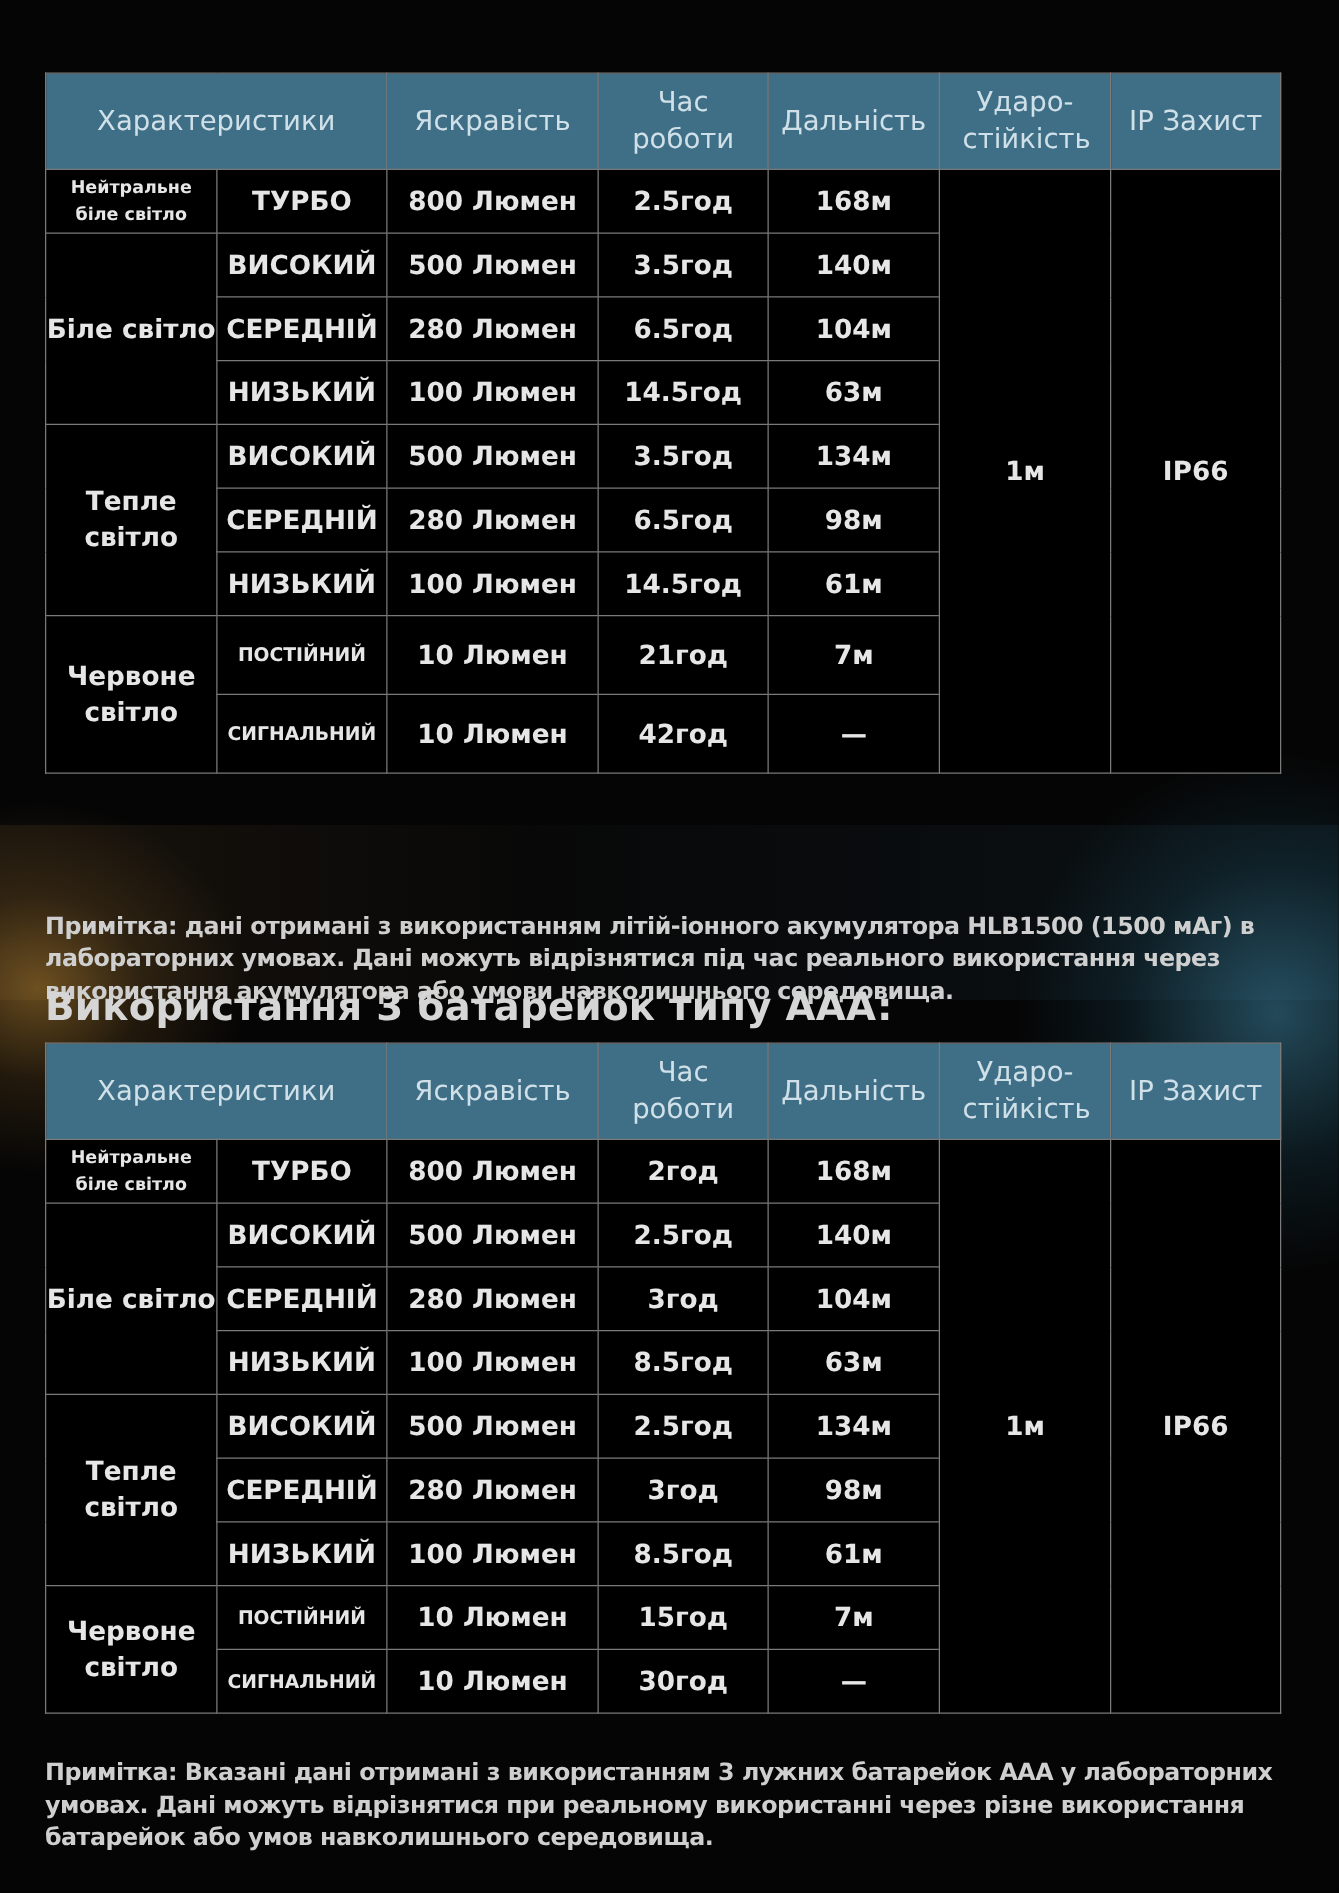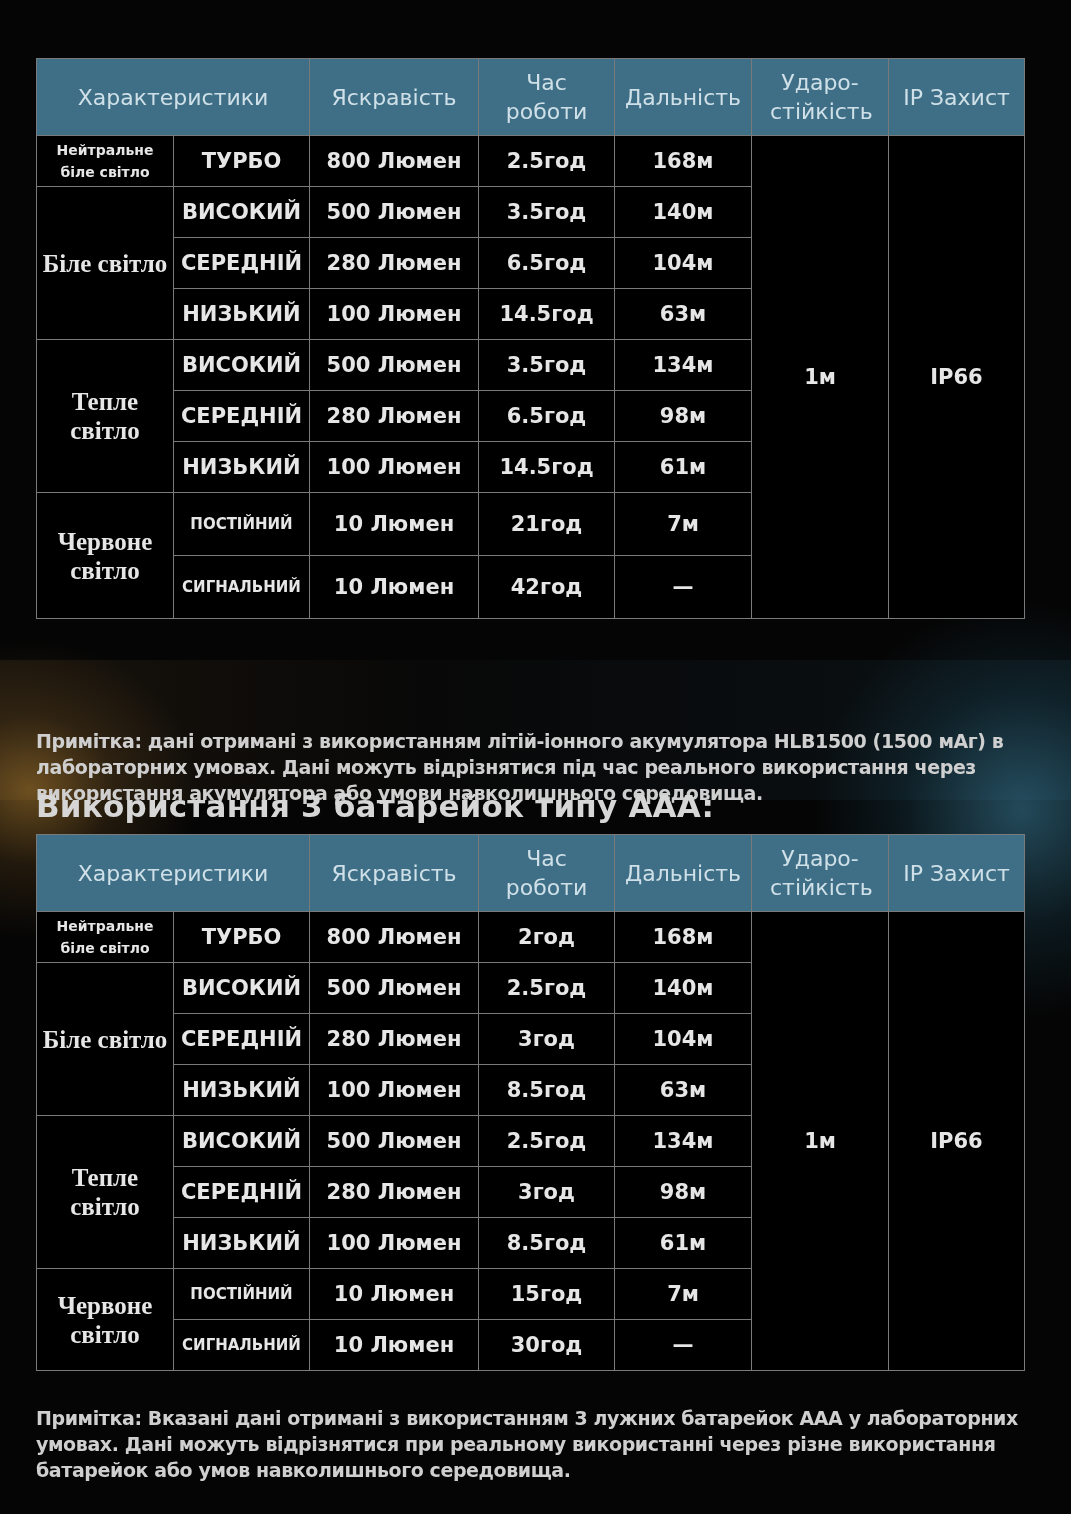--- a/index.html
+++ b/index.html
@@ -38,21 +38,21 @@
     border: 1px solid #7a7a7a;
     text-align: center; vertical-align: middle; padding: 0;
   }
   th {
     background: #3f6f86; color: #cfe0e8; font-weight: normal;
     font-size: 22px; line-height: 29px; height: 76px;
   }
   td { background: #000; color: #e6e6e6; font-weight: bold; font-size: 21px; height: 50px; }
   td.small { font-size: 14px; line-height: 22px; }
   td.tiny { font-size: 15px; font-weight: bold; }
-  td.group { font-size: 25px; line-height: 29px; font-family: Liberation Serif, serif; }
+  td.group { font-size: 21px; line-height: 29px; }
   td.tall { height: 62px; }
   .note {
     position: absolute; left: 36px; width: 1030px;
     font-size: 19px; line-height: 26px; color: #cfcfcf; font-weight: bold;
     letter-spacing: -0.4px;
   }
 </style>
 </head>
 <body>
 

